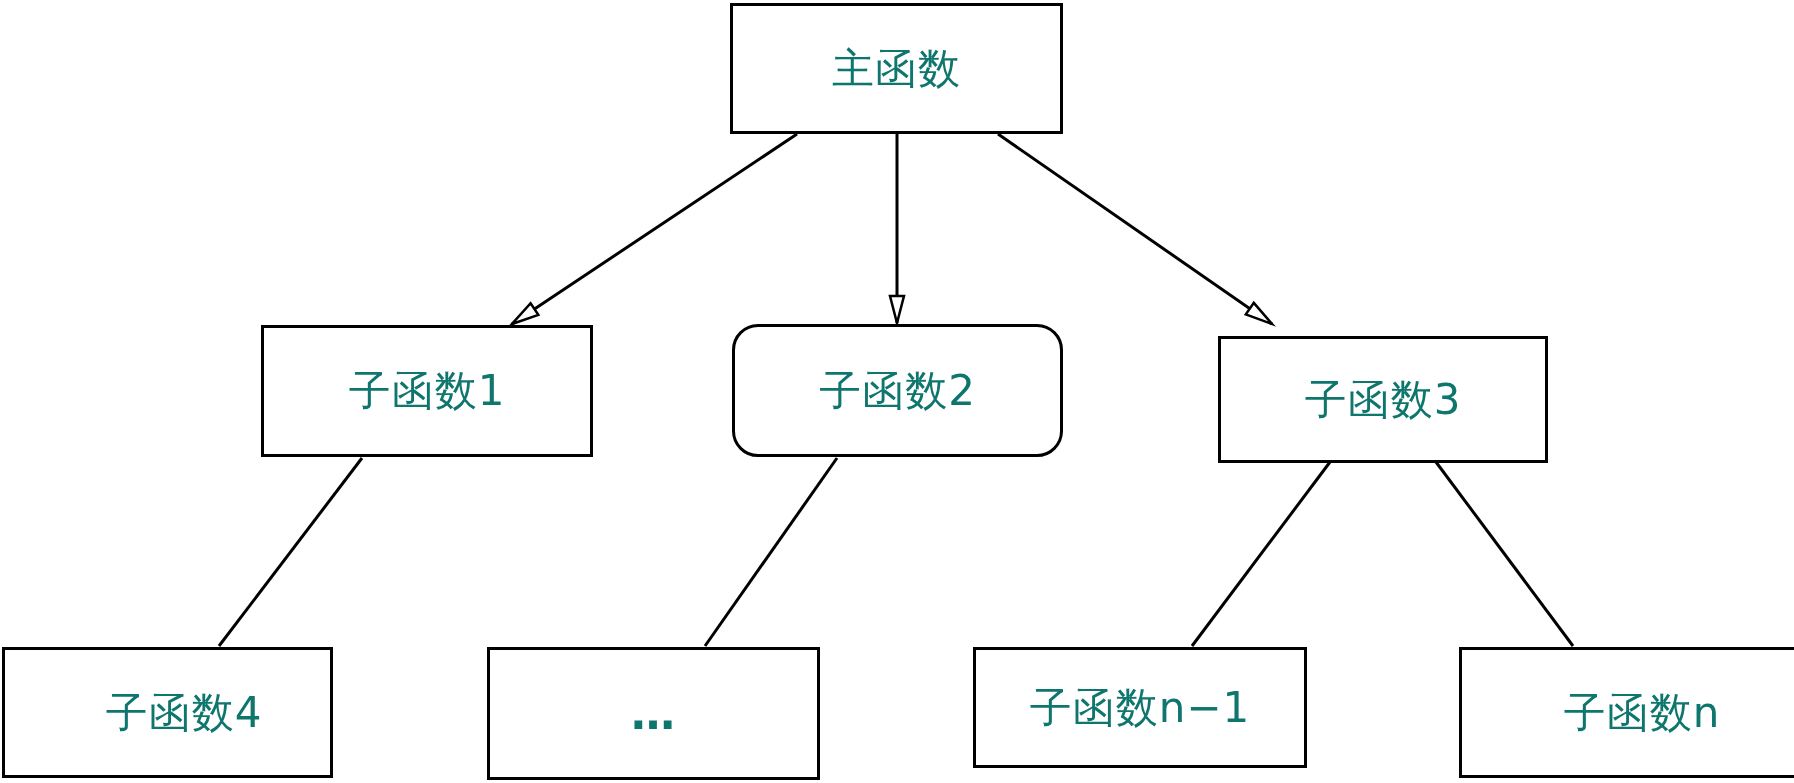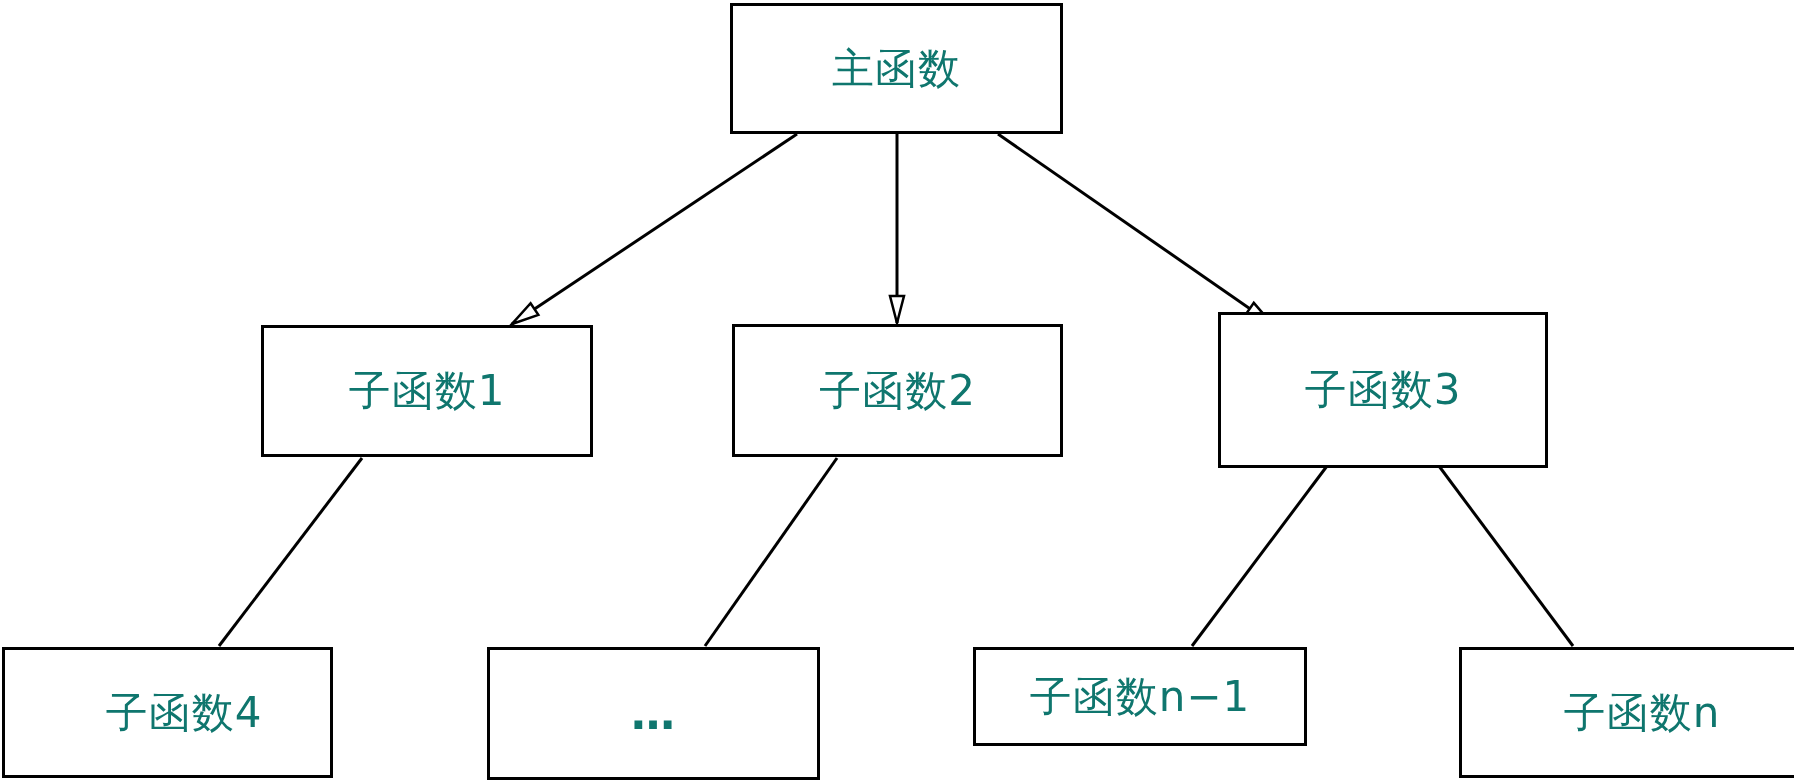--- a/index.html
+++ b/index.html
@@ -61,32 +61,32 @@
         <line x1="1433" y1="458" x2="1573" y2="646" stroke="#000000" stroke-width="3"></line>
       </g>
   </svg>
   <div id="node-group">
       <div class="node" style="left: 730px; top: 3px; width: 333px; height: 131px;">
         <span class="node-label">主函数</span>
       </div>
       <div class="node" style="left: 245px; top: 325px; width: 332px; height: 132px; margin-left: 16px;">
         <span class="node-label">子函数1</span>
       </div>
-      <div class="node" style="left: 732px; top: 324px; width: 331px; height: 133px;">
+      <div class="node" style="left: 732px; top: 324px; width: 331px; height: 133px; border-radius: 26px;">
         <span class="node-label">子函数2</span>
       </div>
-      <div class="node" style="left: 1218px; top: 312px; width: 330px; height: 156px;">
+      <div class="node" style="left: 1218px; top: 336px; width: 330px; height: 127px;">
         <span class="node-label">子函数3</span>
       </div>
       <div class="node" style="left: 2px; top: 647px; width: 331px; height: 131px; padding-left: 33px;">
         <span class="node-label">子函数4</span>
       </div>
       <div class="node ellipsis-node" style="left: 487px; top: 647px; width: 333px; height: 133px;">
         <span class="node-label">…</span>
       </div>
-      <div class="node" style="left: 973px; top: 647px; width: 334px; height: 99px; justify-content: center;">
+      <div class="node" style="left: 973px; top: 647px; width: 334px; height: 121px; justify-content: center;">
         <span class="node-label">子函数n−1</span>
       </div>
       <div class="node" style="left: 1459px; top: 647px; width: 366px; height: 131px;">
         <span class="node-label">子函数n</span>
       </div>
     </div>
 </div>
 
 </body></html>

